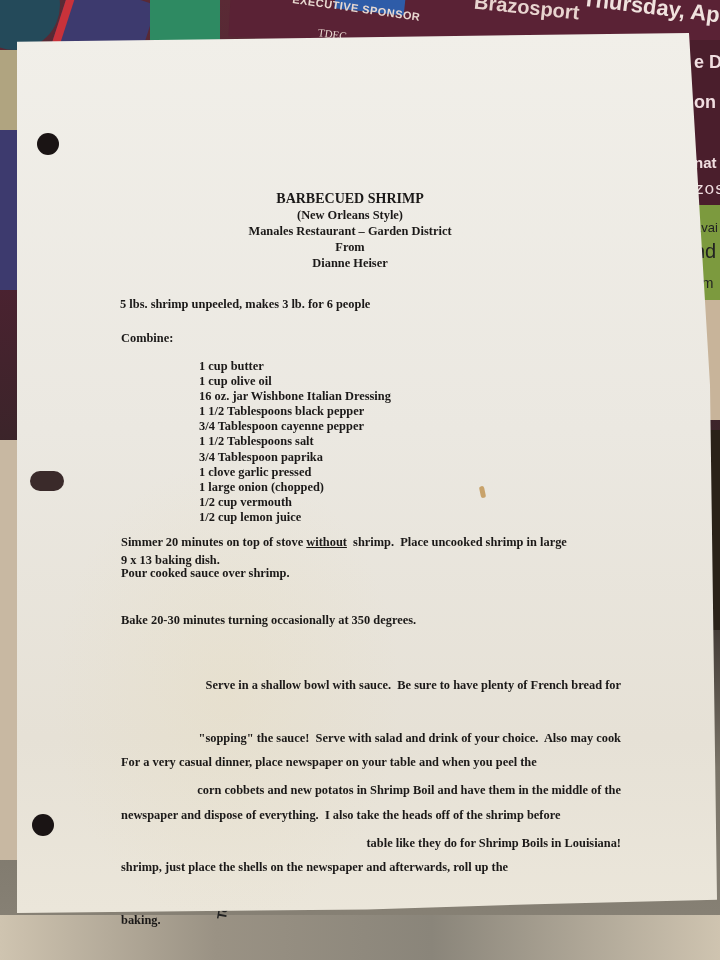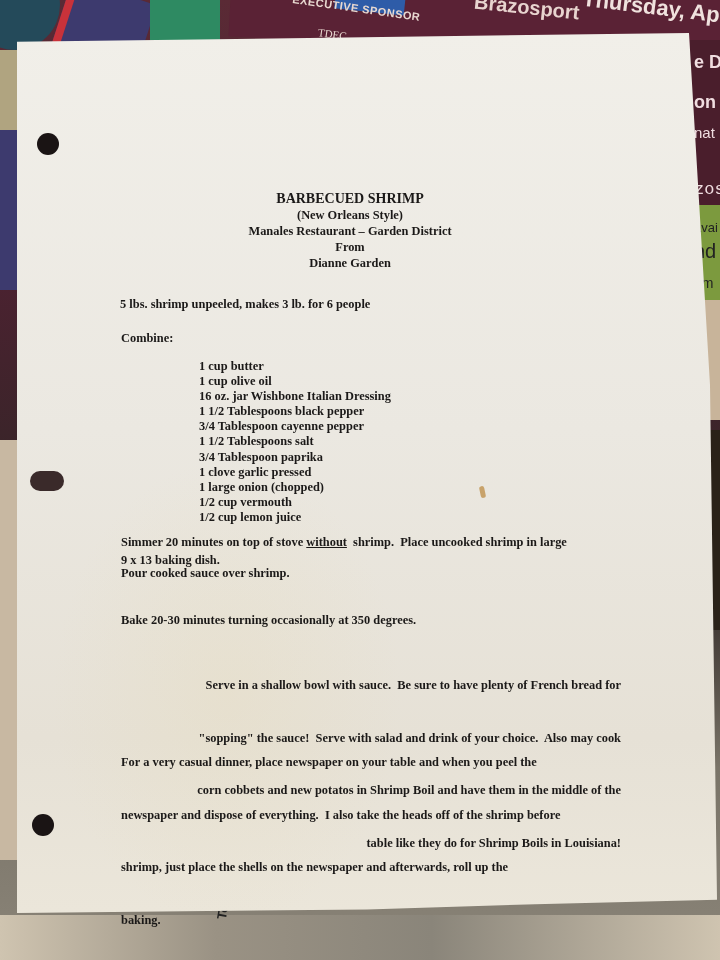--- a/index.html
+++ b/index.html
@@ -254,21 +254,21 @@
   <div class="bg-sponsor">EXECUTIVE SPONSOR</div>
   <div class="bg-sponsor-sub">TDEC</div>
   <div class="bg-brazos">Brazosport</div>
   <div class="bg-thursday">Thursday, Ap</div>
   <div class="bg-right-strip"></div>
   <div class="bg-right-green"></div>
   <div class="bg-right-tan"></div>
   <div class="bg-right-dark"></div>
   <div class="bg-right-txt" style="top:52px;">e D</div>
   <div class="bg-right-txt" style="top:92px;">on</div>
-  <div class="bg-right-txt" style="top:124px;font-weight:normal;font-size:15px;">nat</div>
+  <div class="bg-right-txt" style="top:154px;font-weight:bold;font-size:15px;">nat</div>
   <div class="bg-right-txt" style="top:180px;font-weight:normal;font-size:17px;font-family:Liberation Mono, monospace;">zos</div>
   <div class="bg-right-txt" style="top:220px;font-weight:normal;font-size:13px;color:#222;">avai</div>
   <div class="bg-right-txt" style="top:240px;font-weight:normal;font-size:20px;color:#222;">nd</div>
   <div class="bg-right-txt" style="top:275px;font-weight:normal;font-size:14px;color:#222;">om</div>
   <div class="bg-bottom-news"></div>
   <div class="bg-tomba">Tomba</div>
 
   <div class="sheet">
     <div class="hole hole-top"></div>
     <div class="hole hole-mid"></div>
@@ -276,21 +276,21 @@
     <div class="stain"></div>
   </div>
 
   <div class="doc">
 
     <div class="title-block">
       <div class="t-main">BARBECUED SHRIMP</div>
       <div class="t-sub">(New Orleans Style)</div>
       <div class="t-sub">Manales Restaurant – Garden District</div>
       <div class="t-sub">From</div>
-      <div class="t-sub">Dianne Garden</div>
+      <div class="t-sub">Dianne Heiser</div>
     </div>
 
     <div class="abs" style="left:120px; top:297px;">5 lbs. shrimp unpeeled, makes 3 lb. for 6 people</div>
 
     <div class="abs" style="left:121px; top:331px;">Combine:</div>
 
     <ul class="ingredients">
       <li>1 cup butter</li>
       <li>1 cup olive oil</li>
       <li>16 oz. jar Wishbone Italian Dressing</li>

